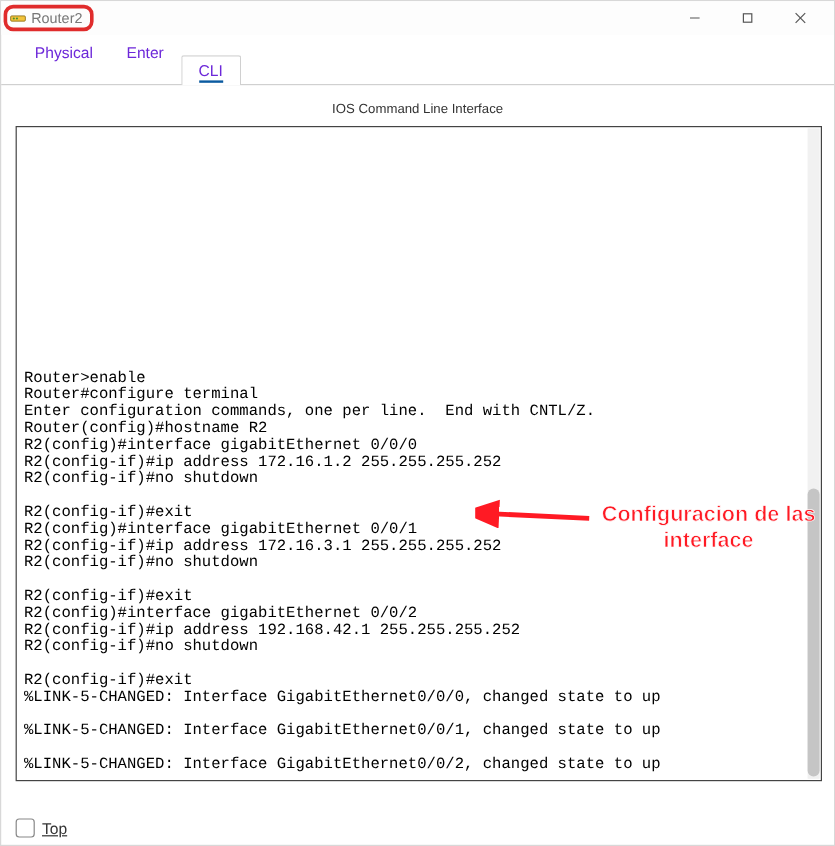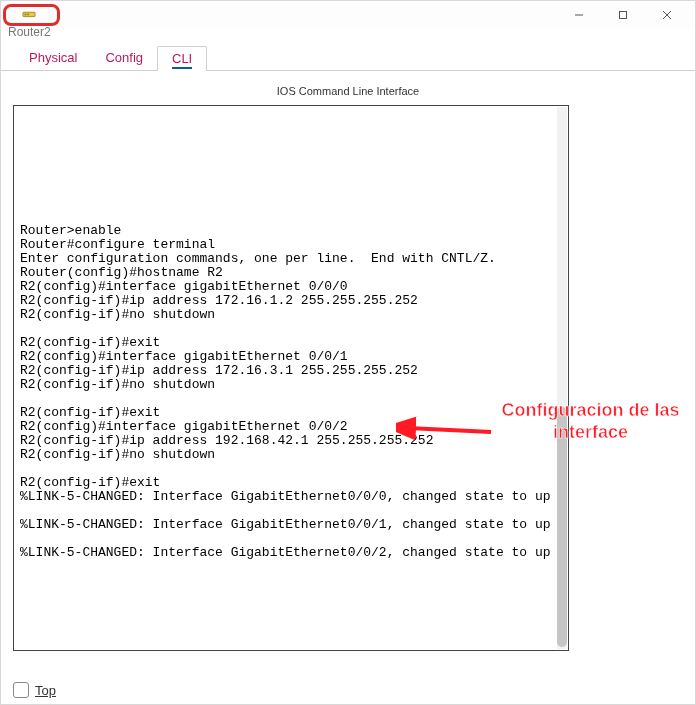--- a/index.html
+++ b/index.html
@@ -29,21 +29,20 @@
   }
   .titlebar-left {
     display: flex;
     align-items: center;
     gap: 4px;
     border: 3px solid #e02c2c;
     border-radius: 8px;
     padding: 0px 6px 0px 2px;
     height: 22px;
     box-sizing: border-box;
-    flex-direction: column;
   }
   .titlebar-left .app-icon {
     width: 14px;
     height: 14px;
     display: inline-block;
   }
   .titlebar-title {
     color: #777;
     font-size: 12px;
   }
@@ -63,23 +62,23 @@
 
   
   .tabs {
     display: flex;
     align-items: flex-end;
     height: 28px;
     padding-left: 14px;
     margin-top: 14px;
   }
   .tab {
-    padding: 4px 14px 6px 14px;
-    font-size: 13px;
-    color: #be185d;
+    padding: 4px 14px 20px 14px;
+    font-size: 13px;
+    color: #6d28d9;
     cursor: pointer;
   }
   .tab.active {
     background: #fff;
     border: 1px solid #d0d0d0;
     border-bottom: none;
     border-radius: 2px 2px 0 0;
     padding-bottom: 5px;
   }
   .tab.active .tab-label {
@@ -91,36 +90,36 @@
     margin-top: -1px;
     padding: 10px 12px 0 12px;
   }
   .panel-title {
     text-align: center;
     font-size: 11px;
     color: #333;
     margin: 4px 0 8px 0;
   }
   .terminal {
-    width: 556px;
+    width: 672px;
     height: 546px;
     box-sizing: border-box;
     border: 1px solid #444;
     background: #fff;
     font-family: "Courier New", monospace;
     font-size: 13px;
     line-height: 14px;
     color: #000;
     padding: 6px 6px;
     white-space: pre;
     overflow: hidden;
     position: relative;
     display: flex;
     flex-direction: column;
-    justify-content: center;
+    justify-content: flex-end;
   }
   
   .terminal .scrollbar {
     position: absolute;
     right: 1px;
     top: 1px;
     bottom: 1px;
     width: 10px;
     background: #f1f1f1;
   }
@@ -179,21 +178,21 @@
   
   .arrow-overlay {
     position: absolute;
     left: 395px;
     top: 415px;
     pointer-events: none;
   }
   .annotation-text {
     position: absolute;
     left: 487px;
-    top: 398px;
+    top: 416px;
     width: 205px;
     text-align: center;
     font-family: "Comic Sans MS", cursive, sans-serif;
     font-size: 18px;
     font-weight: bold;
     color: #ff1a24;
     -webkit-text-stroke: 0.6px #fff;
     line-height: 22px;
     pointer-events: none;
   }
@@ -229,21 +228,21 @@
         <svg viewBox="0 0 10 10">
             <line x1="1" y1="1" x2="9" y2="9" stroke="#555" stroke-width="1"></line>
             <line x1="9" y1="1" x2="1" y2="9" stroke="#555" stroke-width="1"></line>
           </svg>
       </div>
     </div>
   </div>
 
   <div class="tabs">
     <div class="tab"><span class="tab-label">Physical</span></div>
-    <div class="tab"><span class="tab-label">Config</span></div>
+    <div class="tab"><span class="tab-label">Enter</span></div>
     <div class="tab active"><span class="tab-label">CLI</span></div>
   </div>
 
   <div class="panel-area">
     <div class="panel-title">IOS Command Line Interface</div>
 
     <div class="terminal" id="terminal"><div style="white-space: pre;">
 
 Router&gt;enable
 Router#configure terminal

